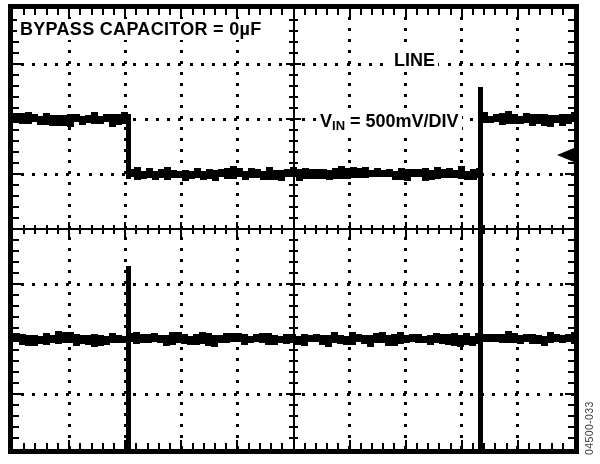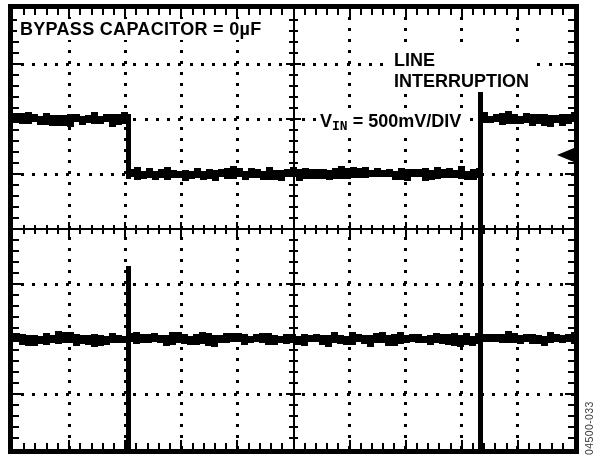--- a/index.html
+++ b/index.html
@@ -8,21 +8,21 @@
   #graticule{position:absolute;left:8px;top:4px;width:571px;height:450px;
              border:5px solid var(--ink,#000);box-sizing:border-box;background:var(--bg,#fff);}
   #graticule > div{position:absolute;}
   .fill{background:var(--ink,#000);}
   .vdots{background:repeating-linear-gradient(to bottom,transparent 0 8px,var(--ink,#000) 8px 11px);}
   .hdots{background:repeating-linear-gradient(to right,transparent 0 8.22px,var(--ink,#000) 8.22px 11.22px);}
   .trigger{width:0;height:0;border-top:7px solid transparent;border-bottom:7px solid transparent;
            border-right:17px solid var(--ink,#000);}
   .lbl{position:absolute;font-weight:700;font-size:18px;line-height:21px;color:var(--ink,#000);
        background:var(--bg,#fff);padding:0 3px;white-space:nowrap;z-index:5;}
-  .lbl sub{font-size:13px;vertical-align:-3px;font-family:Liberation Mono, monospace;}
+  .lbl sub{font-size:13px;vertical-align:-3px;}
   #title{left:17px;top:19px;letter-spacing:0.3px;}
   #event{left:391px;top:14px;margin-top:36px;}
   #vin-label{left:317px;top:111px;}
   #vout-label{left:308px;top:271px;}
   #time-label{left:315px;top:388px;}
   #fig-number{position:absolute;left:583px;top:383px;height:72px;writing-mode:vertical-rl;
               transform:rotate(180deg);font-size:10.5px;letter-spacing:0.4px;
               color:var(--figno,#3c3c3c);font-family:"Liberation Sans",sans-serif;}
 </style>
 </head>
@@ -506,21 +506,20 @@
       <div class="fill" style="left: 558px; top: 322.681px; width: 3px; height: 12.6404px;"></div>
       <div class="fill" style="left: 112.505px; top: 256.85px; width: 5px; height: 183.15px;"></div>
       <div class="fill" style="left: 465.374px; top: 78.1px; width: 5px; height: 361.9px;"></div>
       <div class="trigger" style="left: 544px; top: 138.75px; width: 0px; height: 0px;"></div>
     </div>
 
   <div class="lbl" id="title">BYPASS CAPACITOR = 0µF</div>
 
   <div class="lbl" id="event">
     <div>LINE</div>
-    <div>INTERRUPTION</div>
   </div>
 
   <div class="lbl" id="vin-label"><span>V</span><sub>IN</sub><span> = 500mV/DIV</span></div>
 
 
 
   <div id="fig-number">04500-033</div>
 </div>
 
 </body></html>

